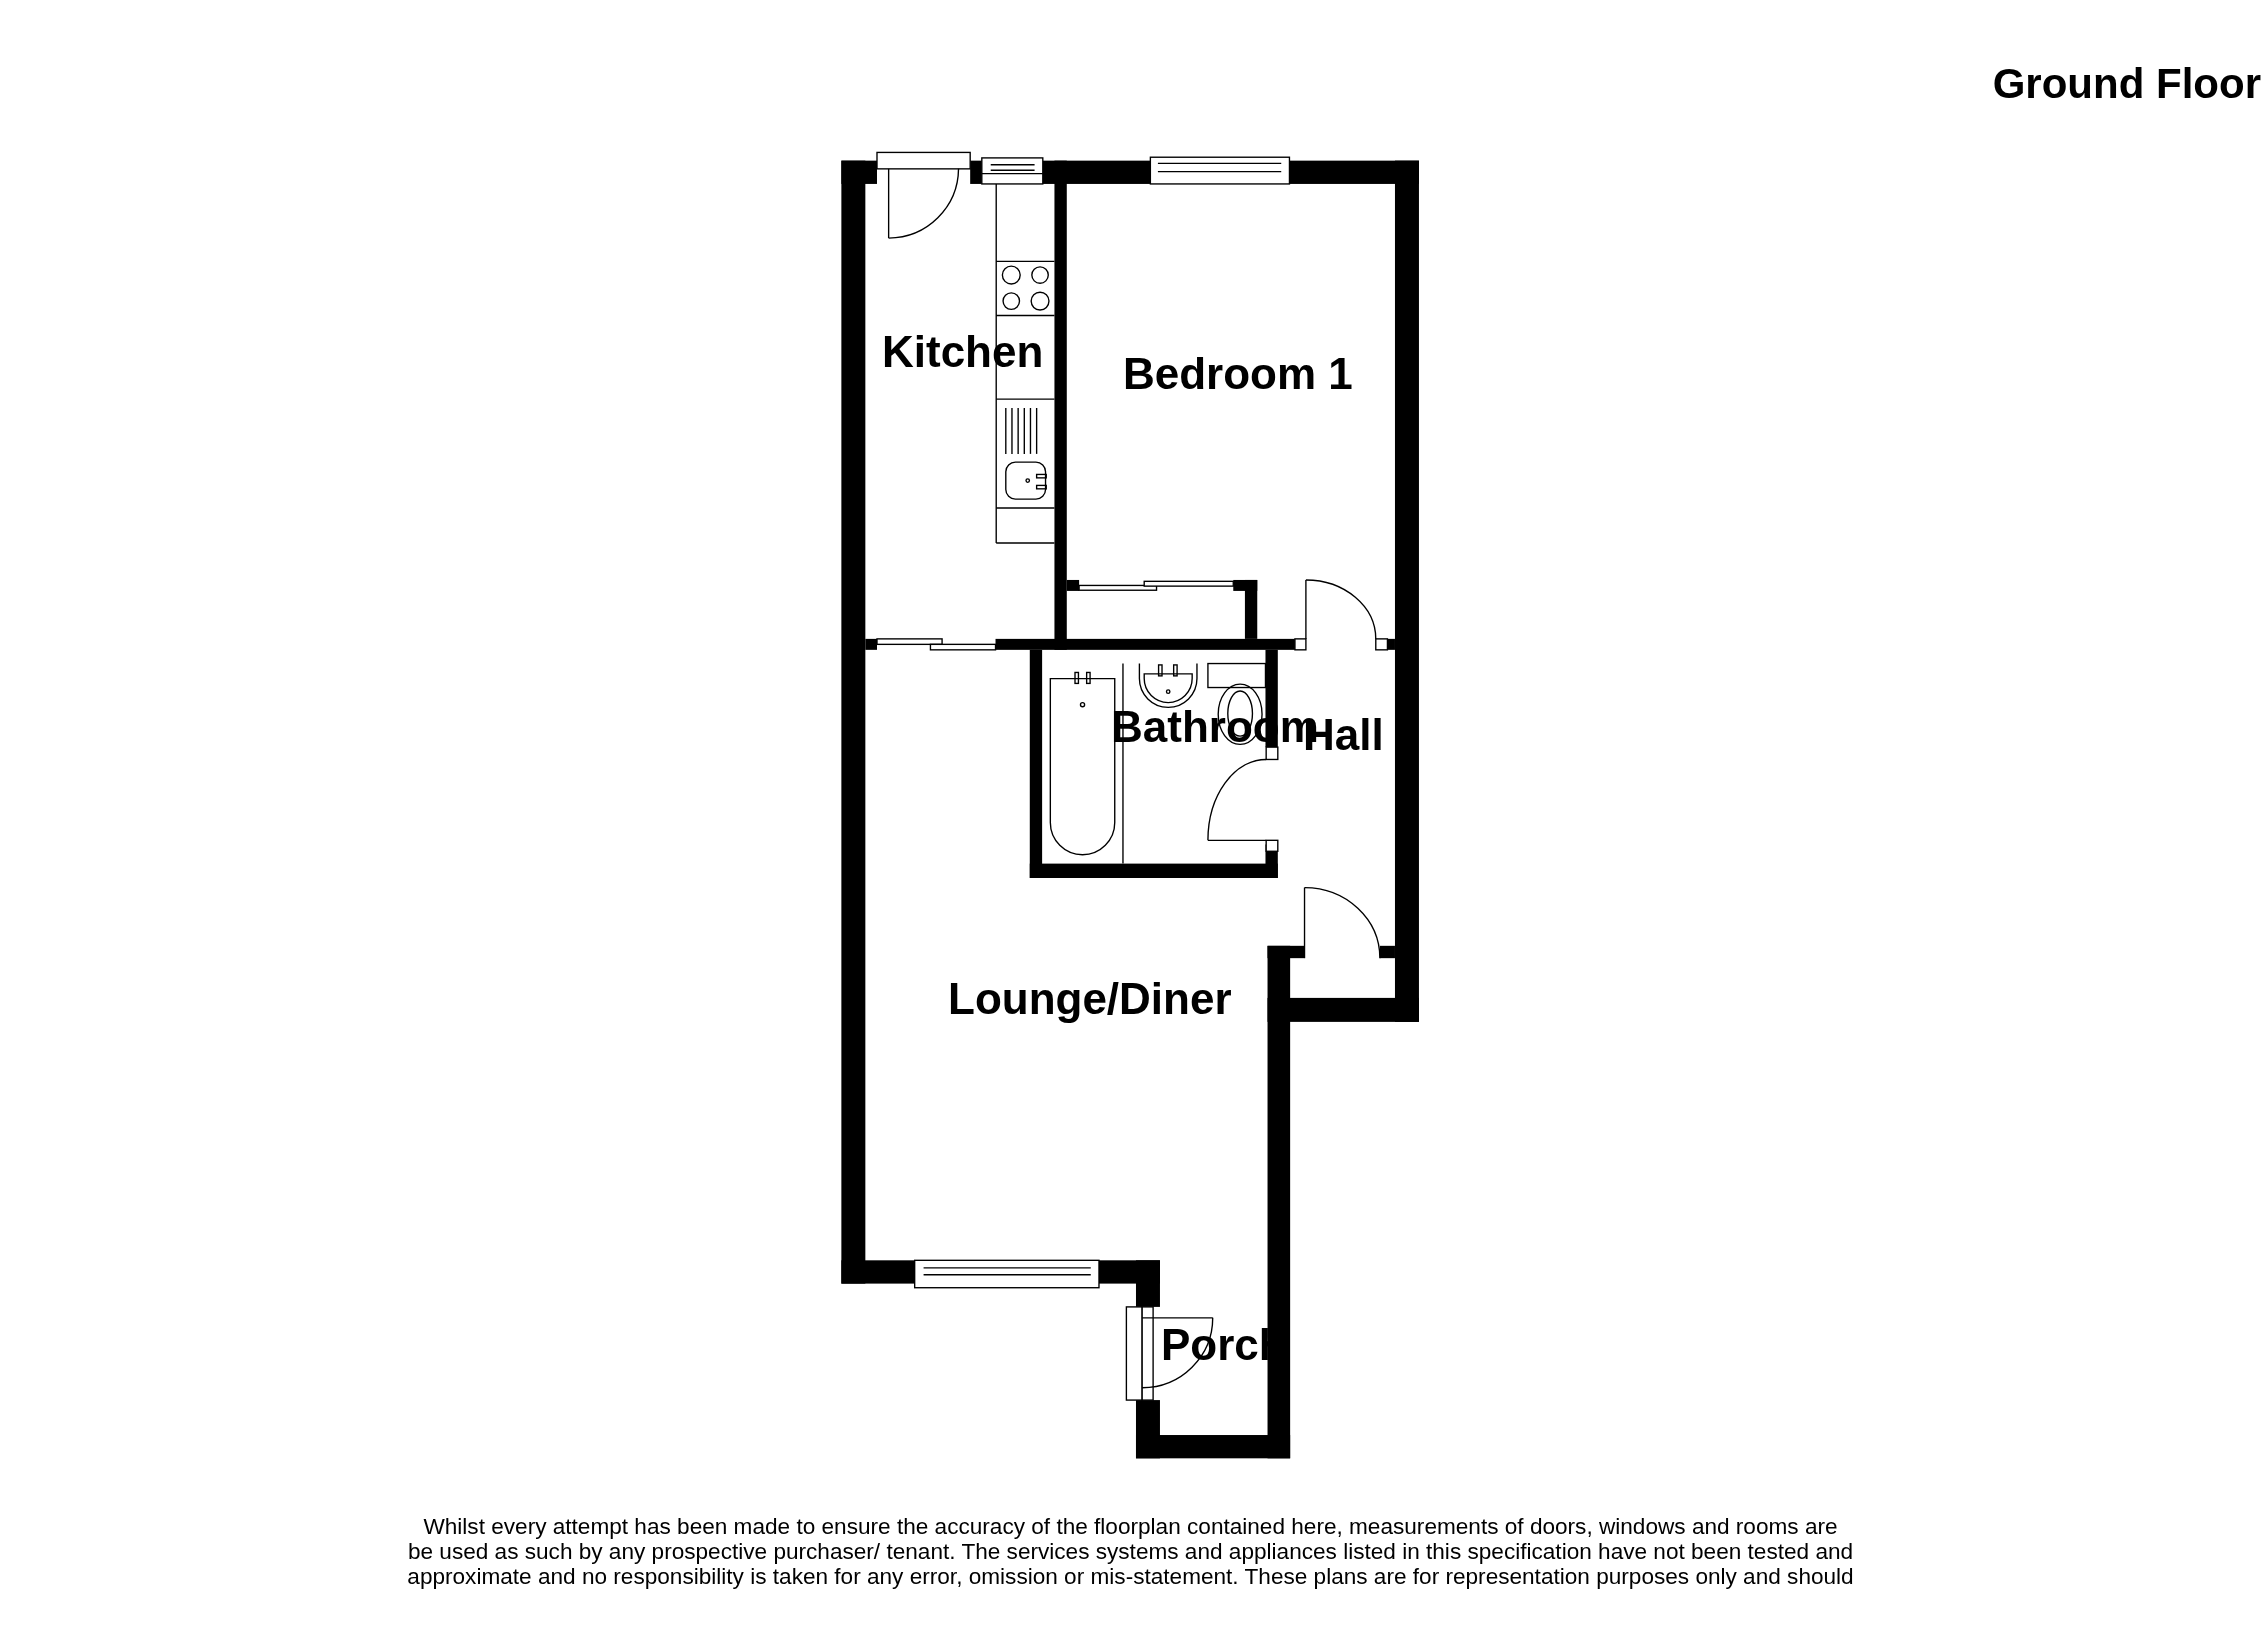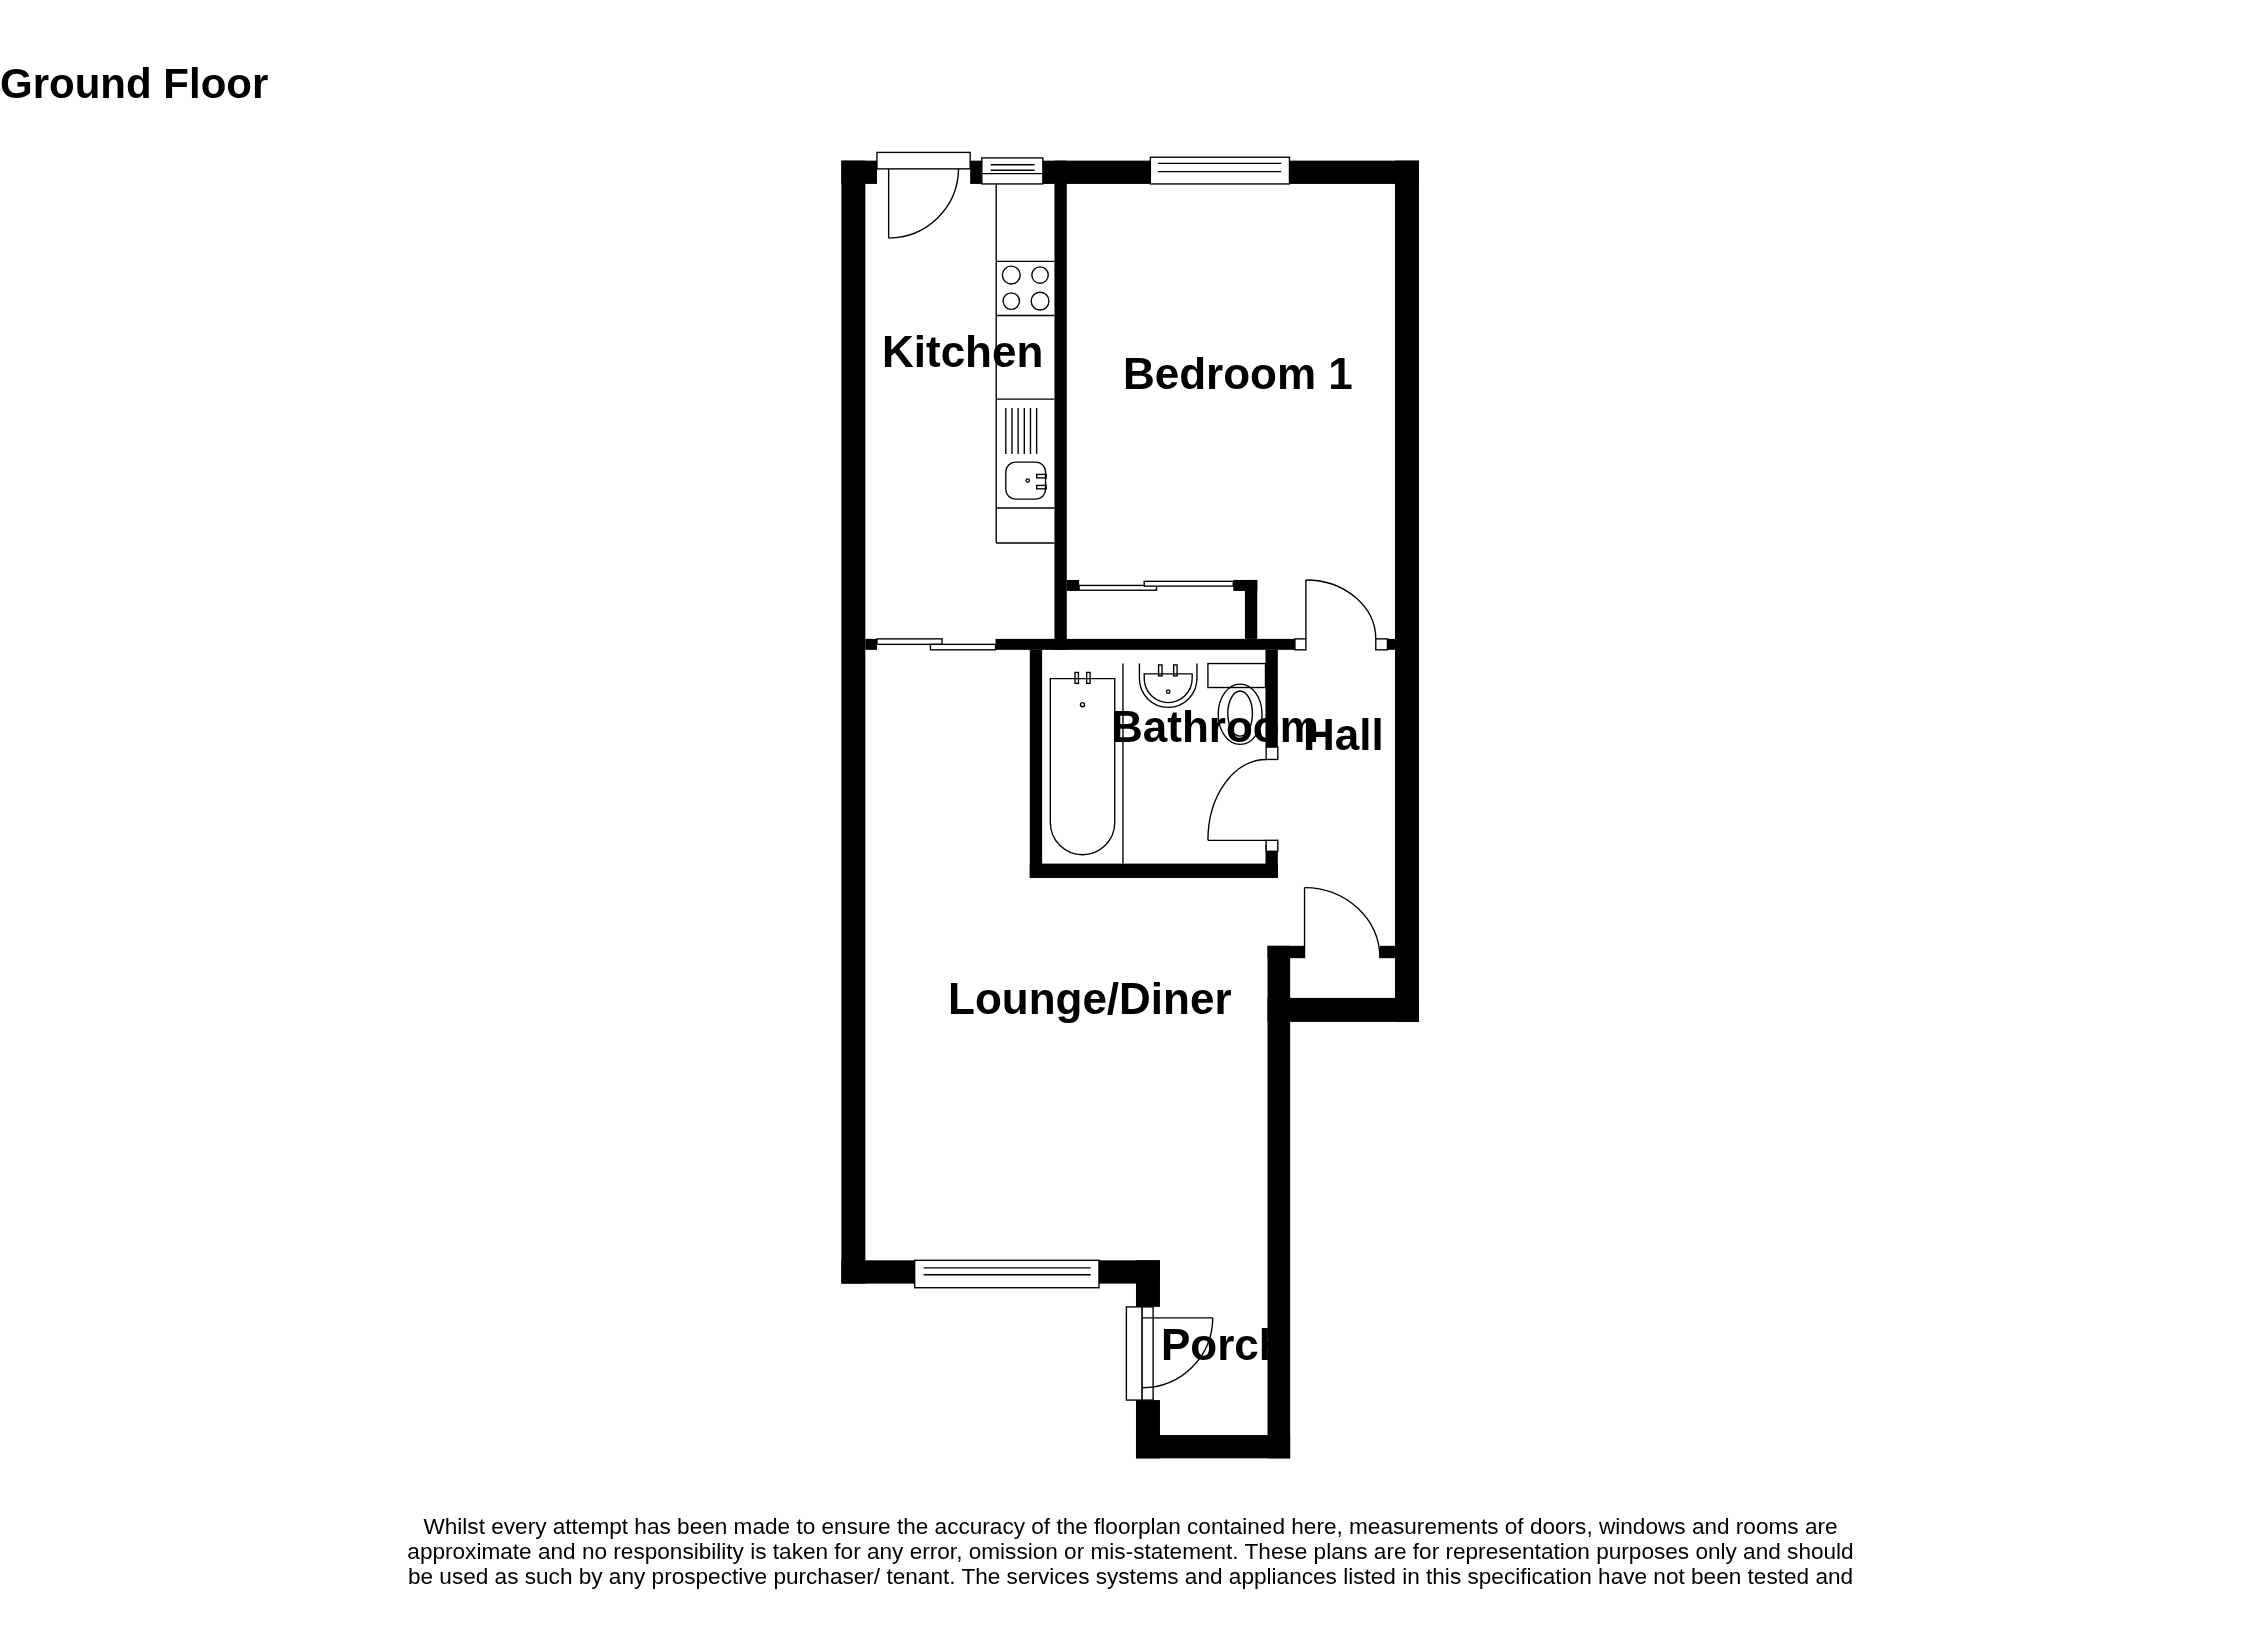--- a/index.html
+++ b/index.html
@@ -1,17 +1,17 @@
 <!DOCTYPE html>
 <html style="font-size:11px"><head>
 <meta charset="utf-8">
 <style>
   html, body { margin: 0; padding: 0; background: #ffffff; }
   body { width: 2261px; height: 1645px; position: relative; overflow: hidden; font-family: "Liberation Sans", sans-serif; color: #000; }
-  .title { position: absolute; left: 0; width: 2261px; top: 60px; text-align: left; font-weight: bold; font-size: 42px; line-height: 48px; }
+  .title { position: absolute; left: 0; width: 2261px; top: 60px; text-align: right; font-weight: bold; font-size: 42px; line-height: 48px; }
   svg.plan { position: absolute; left: 0; top: 0; }
   .label { position: absolute; font-weight: bold; font-size: 44px; line-height: 40px; white-space: nowrap; }
   .footer { position: absolute; left: 0; width: 2261px; top: 1514px; text-align: center; font-size: 22.6px; line-height: 25px; }
   .footer div { white-space: nowrap; }
 </style>
 </head>
 <body>
 
 <div class="title">Ground Floor</div>
 
@@ -145,16 +145,16 @@
 
 <div class="label" style="left:882px; top:332px;">Kitchen</div>
 <div class="label" style="left:1123px; top:354px;">Bedroom 1</div>
 <div class="label" style="left:1111px; top:707px;">Bathroom</div>
 <div class="label" style="left:1303px; top:715px;">Hall</div>
 <div class="label" style="left:948px; top:979px;">Lounge/Diner</div>
 <div class="label" style="left:1161px; top:1325px;">Porch</div>
 
 <div class="footer">
   <div>Whilst every attempt has been made to ensure the accuracy of the floorplan contained here, measurements of doors, windows and rooms are</div>
+  <div>be used as such by any prospective purchaser/ tenant. The services systems and appliances listed in this specification have not been tested and</div>
   <div>approximate and no responsibility is taken for any error, omission or mis-statement. These plans are for representation purposes only and should</div>
-  <div>be used as such by any prospective purchaser/ tenant. The services systems and appliances listed in this specification have not been tested and</div>
 </div>
 
 
 </body></html>

